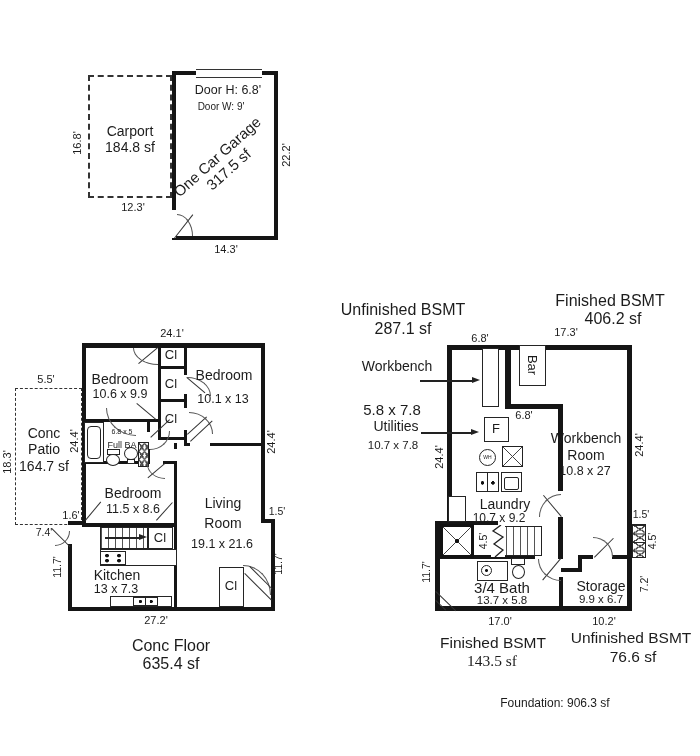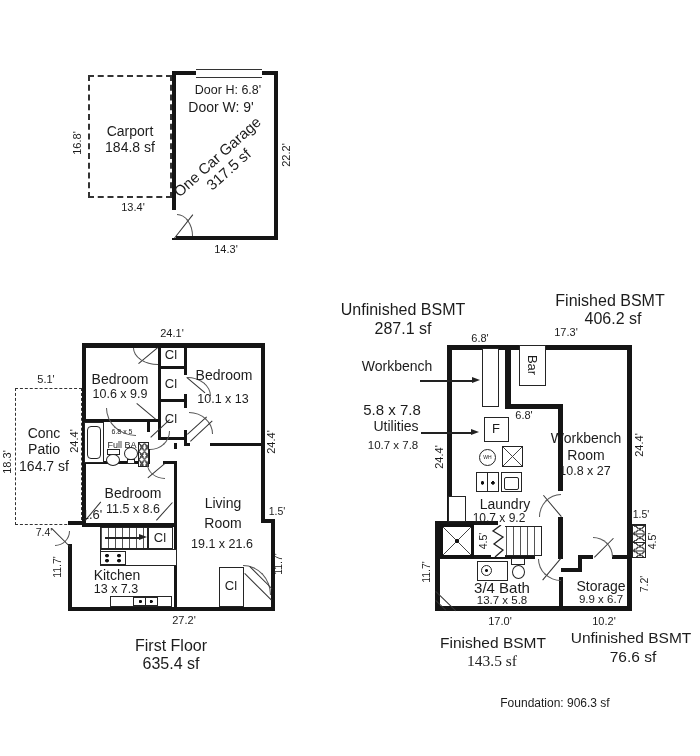--- a/index.html
+++ b/index.html
@@ -45,23 +45,23 @@
 
   <div style="position:absolute;left:196px;top:69px;width:66px;height:9px;background:#fff;border-top:1.4px solid #333;border-bottom:1.4px solid #333;"></div>
 
   <div style="position:absolute;left:172px;top:210px;width:4px;height:28px;background:#fff;"></div>
   <div class="leaf" style="left:174px;top:238px;width:30px;transform:rotate(-52deg);"></div>
   <div class="arc" style="left:177px;top:214px;width:16px;height:22px;border-left:none;border-bottom:none;border-top-right-radius:100%;"></div>
 
   <div class="lb" style="left:130px;top:131px;font-size:14px;">Carport</div>
   <div class="lb" style="left:130px;top:147px;font-size:14px;">184.8 sf</div>
   <div class="lv" style="left:77px;top:143px;font-size:11px;">16.8'</div>
-  <div class="lb" style="left:133px;top:207px;font-size:11px;">13.4'</div>
+  <div class="lb" style="left:133px;top:207px;font-size:11px;">12.3'</div>
   <div class="lb" style="left:228px;top:90px;font-size:12.5px;">Door H: 6.8'</div>
-  <div class="lb" style="left:221px;top:107px;font-size:14px;">Door W: 9'</div>
+  <div class="lb" style="left:221px;top:107px;font-size:10px;">Door W: 9'</div>
   <div class="lb" style="left:223px;top:163px;font-size:15px;transform:translate(-50%,-50%) rotate(-42deg);">
     <div>One Car Garage</div>
     <div>317.5 sf</div>
   </div>
   <div class="lv" style="left:286px;top:155px;font-size:11px;">22.2'</div>
   <div class="lb" style="left:226px;top:249px;font-size:11px;">14.3'</div>
 
   <div class="dash" style="left:15px;top:388px;width:67px;height:137px;border-width:1.6px;"></div>
 
   <div class="w" style="left:82px;top:343px;width:183px;height:5px;"></div>
@@ -133,45 +133,45 @@
   <div class="arc" style="left:55px;top:531px;width:15px;height:15px;border-left:none;border-top:none;border-bottom-right-radius:100%;"></div>
 
   <div class="lb" style="left:172px;top:333px;font-size:11px;">24.1'</div>
   <div class="lb" style="left:120px;top:379px;font-size:14px;">Bedroom</div>
   <div class="lb" style="left:120px;top:394px;font-size:12.5px;">10.6 x 9.9</div>
   <div class="lb" style="left:224px;top:375px;font-size:14px;">Bedroom</div>
   <div class="lb" style="left:223px;top:399px;font-size:12.5px;">10.1 x 13</div>
   <div class="lb" style="left:171px;top:355px;font-size:13px;">Cl</div>
   <div class="lb" style="left:171px;top:384px;font-size:13px;">Cl</div>
   <div class="lb" style="left:171px;top:419px;font-size:13px;">Cl</div>
-  <div class="lb" style="left:46px;top:379px;font-size:11px;">5.1'</div>
+  <div class="lb" style="left:46px;top:379px;font-size:11px;">5.5'</div>
   <div class="lv" style="left:7px;top:462px;font-size:11px;">18.3'</div>
   <div class="lb" style="left:44px;top:433px;font-size:14px;">Conc</div>
   <div class="lb" style="left:44px;top:449px;font-size:14px;">Patio</div>
   <div class="lb" style="left:44px;top:466px;font-size:14px;">164.7 sf</div>
   <div class="lv" style="left:74px;top:441px;font-size:11px;">24.4'</div>
   <div class="lv" style="left:271px;top:442px;font-size:11px;">24.4'</div>
   <div class="lb" style="left:122px;top:432px;font-size:7px;">6.8 x 5</div>
   <div class="lb" style="left:122px;top:445px;font-size:9px;">Full BA</div>
   <div class="lb" style="left:133px;top:493px;font-size:14px;">Bedroom</div>
   <div class="lb" style="left:133px;top:509px;font-size:12.5px;">11.5 x 8.6</div>
   <div class="lb" style="left:223px;top:503px;font-size:14px;">Living</div>
   <div class="lb" style="left:223px;top:523px;font-size:14px;">Room</div>
   <div class="lb" style="left:222px;top:544px;font-size:12.5px;">19.1 x 21.6</div>
-  <div class="lb" style="left:71px;top:515px;font-size:13px;margin-left:21px;">1.6'</div>
+  <div class="lb" style="left:71px;top:515px;font-size:11px;">1.6'</div>
   <div class="lb" style="left:44px;top:532px;font-size:10.5px;">7.4'</div>
   <div class="lv" style="left:57px;top:567px;font-size:10.5px;">11.7'</div>
   <div class="lb" style="left:277px;top:511px;font-size:10.5px;">1.5'</div>
   <div class="lv" style="left:278px;top:564px;font-size:10.5px;">11.7'</div>
   <div class="lb" style="left:117px;top:575px;font-size:14px;">Kitchen</div>
   <div class="lb" style="left:116px;top:589px;font-size:12.5px;">13 x 7.3</div>
   <div class="lb" style="left:160px;top:538px;font-size:13px;">Cl</div>
   <div class="lb" style="left:231px;top:586px;font-size:13px;">Cl</div>
-  <div class="lb" style="left:184px;top:620px;font-size:11px;">27.2'</div>
-  <div class="lb" style="left:171px;top:646px;font-size:16px;">First Floor</div>
+  <div class="lb" style="left:156px;top:620px;font-size:11px;">27.2'</div>
+  <div class="lb" style="left:171px;top:646px;font-size:16px;">Conc Floor</div>
   <div class="lb" style="left:171px;top:664px;font-size:16px;">635.4 sf</div>
 
   <div class="w" style="left:447px;top:345px;width:185px;height:5px;"></div>
   <div class="w" style="left:447px;top:345px;width:5px;height:180px;"></div>
   <div class="w" style="left:435px;top:521px;width:17px;height:5px;"></div>
   <div class="w" style="left:435px;top:521px;width:5px;height:90px;"></div>
   <div class="w" style="left:435px;top:606px;width:197px;height:5px;"></div>
   <div class="w" style="left:627px;top:345px;width:5px;height:266px;"></div>
 
   <div class="w" style="left:505px;top:345px;width:6px;height:64px;"></div>

